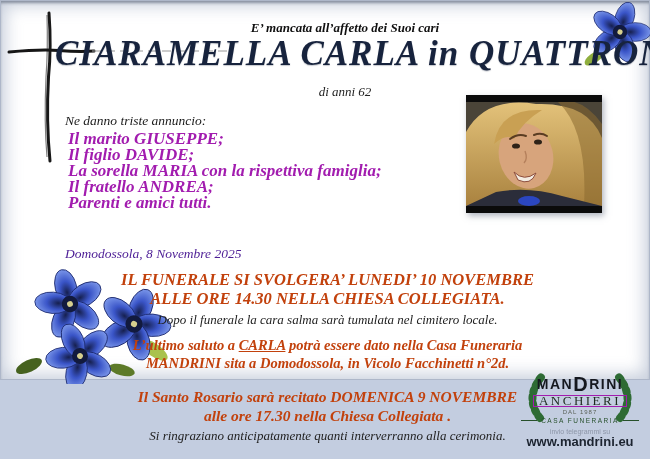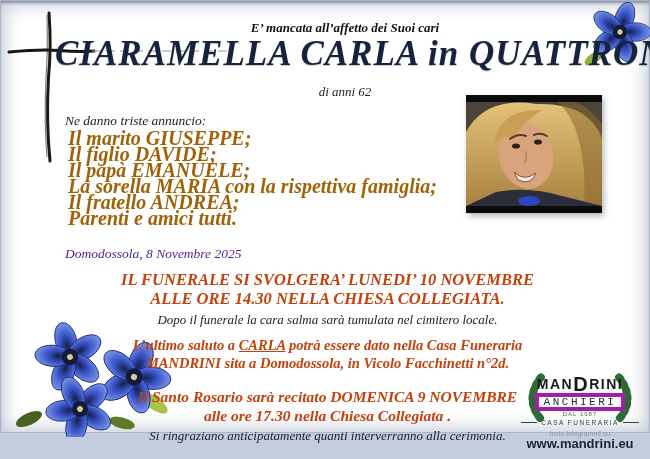--- a/index.html
+++ b/index.html
@@ -2,38 +2,38 @@
 <html><head>
 <meta charset="utf-8">
 <style>
   html,body{margin:0;padding:0;}
   body{
     width:650px;height:459px;overflow:hidden;
     background:#c3cde0;
     font-family:"Liberation Serif", serif;
   }
   #page{
-    position:relative;width:650px;height:433px;background:#ffffff;
+    position:relative;width:650px;height:380px;background:#ffffff;
     box-shadow:
       inset 0 0 0 1px #aeb7c9,
       inset 0 3px 3px rgba(70,80,100,.55),
       inset 0 0 16px 6px rgba(135,150,180,.45);
   }
   .abs{position:absolute;}
   .center-text{left:55px;right:15px;text-align:center;}
   .subtitle{top:20px;font-size:13px;font-weight:bold;font-style:italic;color:#101010;}
   .deceased-name{
     top:34px;font-size:35px;font-weight:bold;font-style:italic;
     color:#17233d;letter-spacing:1px;white-space:nowrap;
     text-shadow:0 1px 1px rgba(23,35,61,.25);
   }
   .age-line{top:84px;font-size:13px;font-style:italic;color:#222;}
   .family-intro{left:65px;top:113px;font-size:13.5px;font-style:italic;color:#1a1a1a;}
-  .family-list{left:68px;top:131px;font-size:20px;font-weight:bold;font-style:italic;
-    color:#a16207;line-height:15.9px;list-style:none;margin:0;padding:0;}
+  .family-list{left:68px;top:131px;font-size:17px;font-weight:bold;font-style:italic;
+    color:#a21caf;line-height:15.9px;list-style:none;margin:0;padding:0;}
   .dateline{left:65px;top:246px;font-size:13.5px;font-style:italic;color:#4c1d95;}
 
   .para-center{left:15px;right:10px;text-align:center;color:#c2410c;}
   .funeral-headline{top:270px;font-size:16.5px;font-weight:bold;font-style:italic;line-height:19px;}
   .burial-note{top:312px;font-size:13px;font-style:italic;color:#222;}
   .farewell{top:337px;font-size:14.5px;font-weight:bold;font-style:italic;line-height:17.5px;}
   .farewell .uname{text-decoration:underline;}
   .rosary{top:388px;font-size:15.5px;font-weight:bold;font-style:italic;line-height:18.5px;}
   .thanks{top:428px;font-size:13px;font-style:italic;color:#222;}
 
@@ -48,22 +48,22 @@
   
   .flower-top-right{right:-4px;top:-4px;width:78px;height:82px;}
   .flower-bottom-left{left:-6px;bottom:-4px;width:185px;height:126px;}
 
   
   .logo{left:518px;top:368px;width:124px;height:88px;text-align:center;color:#15181f;}
   .logo .wreath{position:absolute;left:0;top:0;width:124px;height:60px;}
   .logo-name{position:relative;margin-top:9px;font-family:"Liberation Sans",sans-serif;
     font-weight:bold;font-size:14px;letter-spacing:1.5px;line-height:14px;}
   .logo-name .bigD{font-size:20px;vertical-align:-2px;}
-  .logo-sub{position:relative;display:inline-block;margin-top:1px;border:4px solid #a21caf;
-    font-family:Liberation Mono, monospace;font-size:11px;letter-spacing:2.5px;
+  .logo-sub{position:relative;display:inline-block;margin-top:1px;border:1px solid #a21caf;
+    font-family:Liberation Serif, serif;font-size:13px;letter-spacing:2.5px;
     padding:0 5px;line-height:10px;color:#1d2a1e;}
   .logo-since{position:relative;font-family:"Liberation Sans",sans-serif;font-size:6px;
     color:#5a6258;letter-spacing:1px;line-height:7px;}
   .logo-type{position:relative;font-family:"Liberation Sans",sans-serif;font-size:6.5px;
     letter-spacing:1.5px;color:#27502b;line-height:9px;display:flex;align-items:center;
     justify-content:center;gap:4px;}
   .logo-type .rule{display:inline-block;width:16px;height:1px;background:#27502b;}
   .logo-telegram{margin-top:3px;font-family:"Liberation Sans",sans-serif;font-size:7px;
     color:#8d96a8;line-height:8px;}
   .logo-web{font-family:"Liberation Sans",sans-serif;font-size:13px;font-weight:bold;
@@ -120,21 +120,20 @@
   </svg>
 
   <div class="abs center-text subtitle">E’ mancata all’affetto dei Suoi cari</div>
   <div class="abs center-text deceased-name">CIARAMELLA CARLA in QUATTRONE</div>
   <div class="abs center-text age-line">di anni 62</div>
 
   <div class="abs family-intro">Ne danno triste annuncio:</div>
   <ul class="abs family-list">
     <li>Il marito GIUSEPPE;</li>
     <li>Il figlio DAVIDE;</li>
-    <li>Il papà EMANUELE;</li>
     <li>La sorella MARIA con la rispettiva famiglia;</li>
     <li>Il fratello ANDREA;</li>
     <li>Parenti e amici tutti.</li>
   </ul>
   <div class="abs dateline">Domodossola, 8 Novembre 2025</div>
 
   <div class="abs photo-frame">
     <svg viewBox="0 0 136 104" preserveAspectRatio="none">
       <rect width="136" height="104" fill="#4a4438"></rect>
       <path d="M0,104 L0,30 Q20,-6 70,2 Q122,0 136,36 L136,104 Z" fill="url(#hairGrad)"></path>

